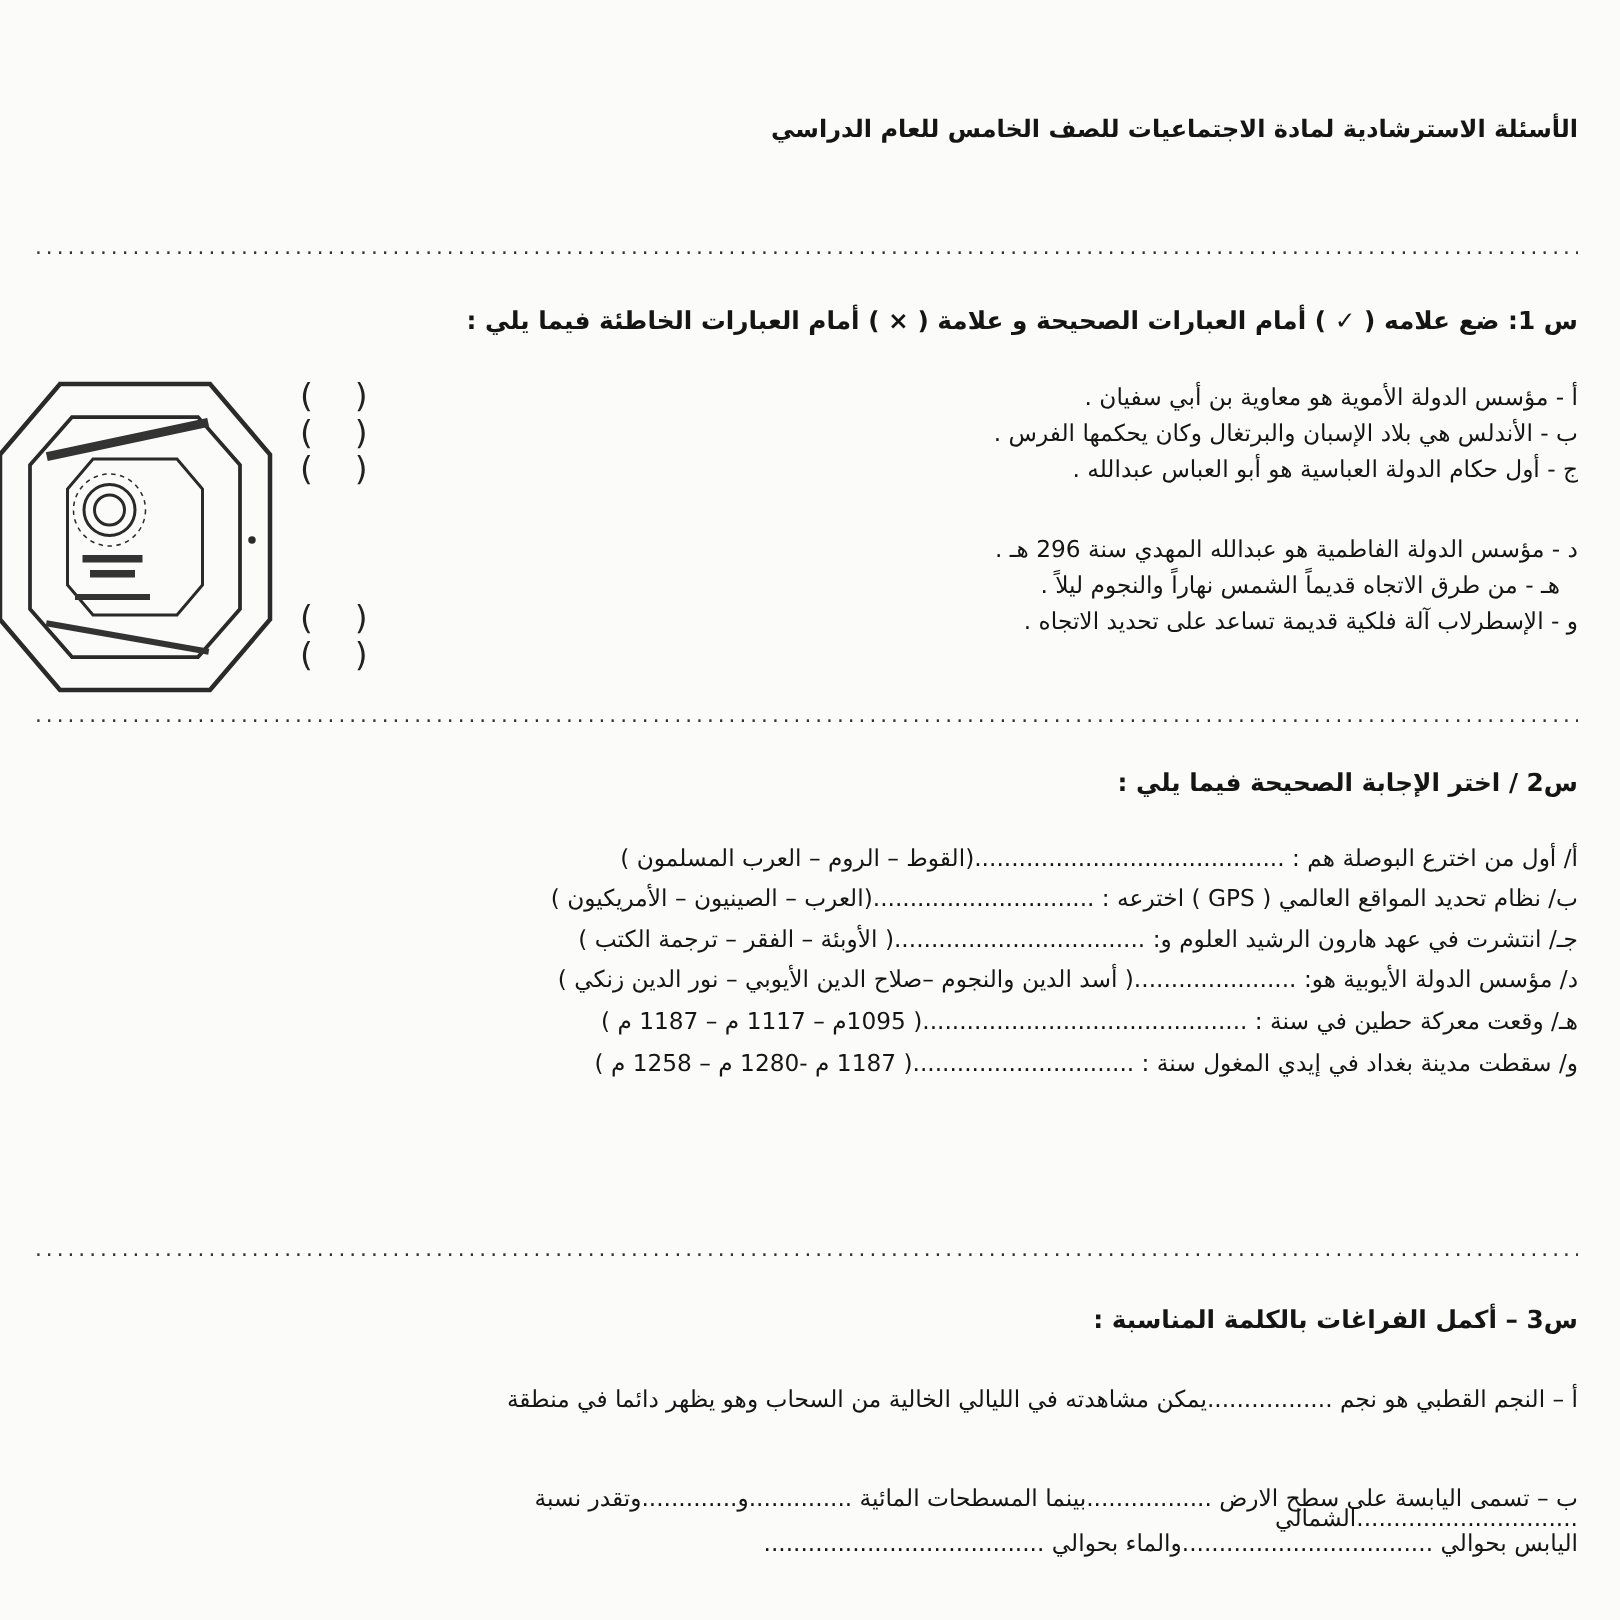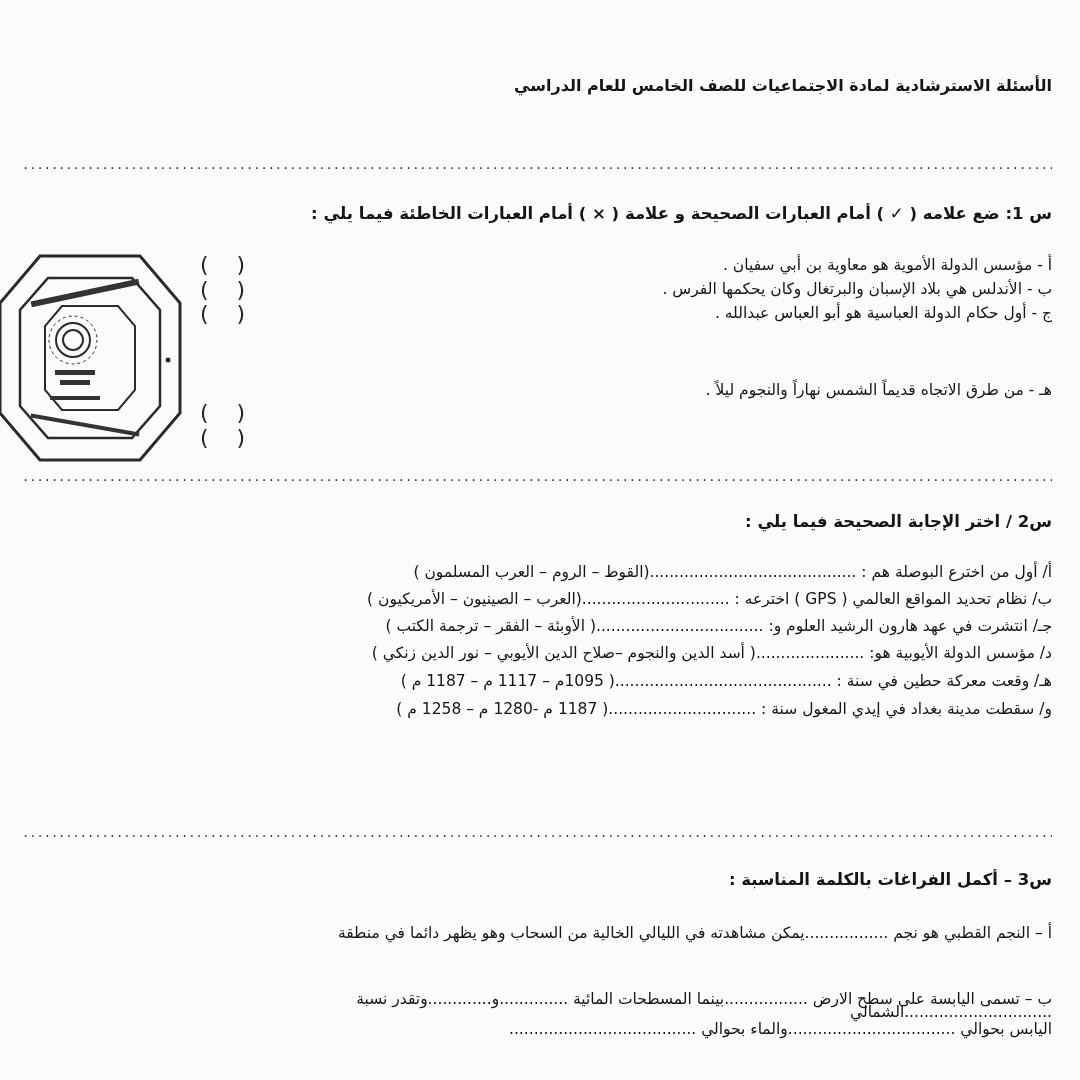--- a/index.html
+++ b/index.html
@@ -38,21 +38,23 @@
 
   <div class="abs title">الأسئلة الاسترشادية لمادة الاجتماعيات للصف الخامس للعام الدراسي</div>
 
   <div class="abs dots" style="right:28px; top:158px; width:1030px;">......................................................................................................................................................</div>
 
   <div class="abs q-head" style="right:28px; top:204px;">س 1: ضع علامه ( ✓ ) أمام العبارات الصحيحة و علامة ( × ) أمام العبارات الخاطئة فيما يلي :</div>
 
   <div class="abs item" style="right:28px; top:256px;">أ - مؤسس الدولة الأموية هو معاوية بن أبي سفيان .</div>
   <div class="abs item" style="right:28px; top:280px;">ب - الأندلس هي بلاد الإسبان والبرتغال وكان يحكمها الفرس .</div>
   <div class="abs item" style="right:28px; top:304px;">ج - أول حكام الدولة العباسية هو أبو العباس عبدالله .</div>
-  <div class="abs item" style="right:28px; top:381px;">هـ - من طرق الاتجاه قديماً الشمس نهاراً والنجوم ليلاً .</div>
+  <div class="abs item" style="right:28px; top:357px;">د - مؤسس الدولة الفاطمية هو عبدالله المهدي سنة 296 هـ .</div>
+  <div class="abs item" style="right:40px; top:381px;">هـ - من طرق الاتجاه قديماً الشمس نهاراً والنجوم ليلاً .</div>
+  <div class="abs item" style="right:28px; top:405px;">و - الإسطرلاب آلة فلكية قديمة تساعد على تحديد الاتجاه .</div>
 
   <div class="paren" style="left:200px; top:252px;">(    )</div>
   <div class="paren" style="left:200px; top:277px;">(    )</div>
   <div class="paren" style="left:200px; top:301px;">(    )</div>
   <div class="paren" style="left:200px; top:400px;">(    )</div>
   <div class="paren" style="left:200px; top:425px;">(    )</div>
 
   <svg class="stamp" viewBox="0 0 190 220">
     <g fill="none" stroke="#2a2a2a">
       <polygon points="40,8 140,8 180,55 180,165 140,212 40,212 0,165 0,55" stroke-width="3"></polygon>

